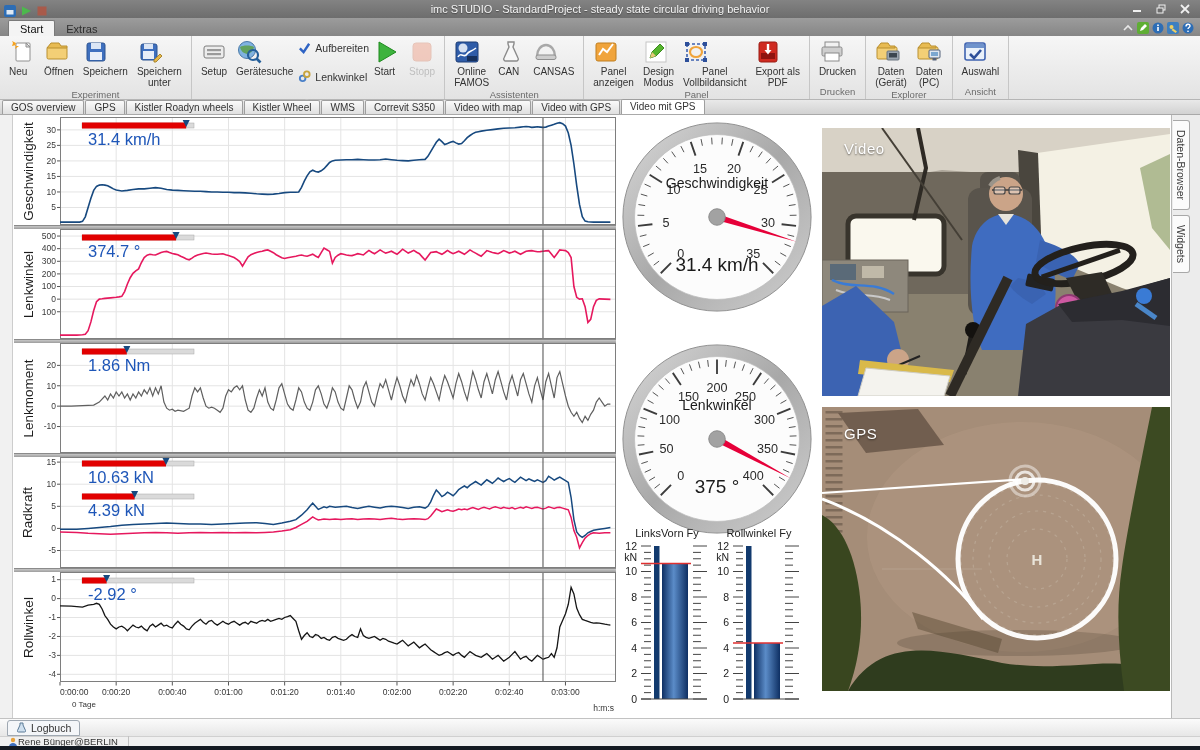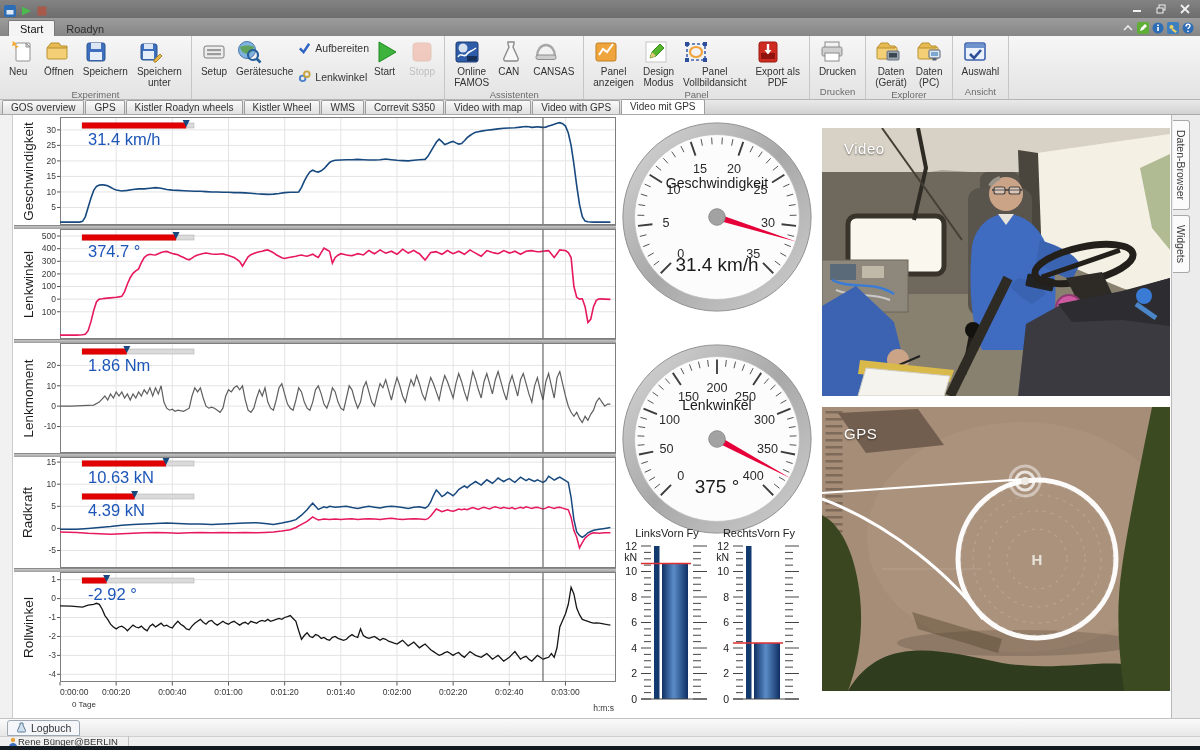--- a/index.html
+++ b/index.html
@@ -101,20 +101,21 @@
           <rect width="12" height="12" rx="2" fill="#2d6db5"></rect>
           <rect x="2.5" y="5" width="7" height="4.5" fill="#fff" opacity=".85"></rect>
         </svg></div>
       <div class="qic"><svg width="12" height="12" viewBox="0 0 12 12">
           <path d="M2 1.5l9 4.5-9 4.5z" fill="#4db84d"></path>
         </svg></div>
       <div class="qic"><svg width="12" height="12" viewBox="0 0 12 12">
           <rect x="1.5" y="1.5" width="9" height="9" fill="#a85a4a"></rect>
         </svg></div>
     </div>
+  <div class="win-title">imc STUDIO - StandardProject - steady state circular driving behavior</div>
   <div class="win-controls">
     <div class="win-btn">
         <svg width="10" height="9">
           <line x1="1" y1="7" x2="9" y2="7" stroke="#f0f0f0" stroke-width="2"></line>
         </svg>
       </div>
     <div class="win-btn">
         <svg width="11" height="10">
           <rect x="3" y="1" width="6" height="5" fill="none" stroke="#f0f0f0"></rect>
           <rect x="1" y="4" width="6" height="5" fill="#6d6d6d" stroke="#f0f0f0"></rect>
@@ -124,21 +125,21 @@
         <svg width="10" height="10">
           <path d="M1 1l8 8M9 1l-8 8" stroke="#f0f0f0" stroke-width="1.8"></path>
         </svg>
       </div>
   </div>
 </div>
 
 <div class="ribtabs">
   <div id="ribbonTabs" style="display:flex;align-items:flex-end;height:100%">
       <div class="ribtab active">Start</div>
-      <div class="ribtab">Roadyn</div>
+      <div class="ribtab">Extras</div>
     </div>
   <div class="rib-right" id="ribRight">
       <div class="mic"><svg width="12" height="12" viewBox="0 0 12 12">
           <path d="M2 8l4-4 4 4" stroke="#e8e8e8" stroke-width="1.6" fill="none"></path>
         </svg></div>
       <div class="mic"><svg width="12" height="12" viewBox="0 0 12 12">
           <rect width="12" height="12" rx="2" fill="#5fae35"></rect>
           <path d="M3 9l1-3 4-4 2 2-4 4z" fill="#fff"></path>
         </svg></div>
       <div class="mic"><svg width="12" height="12" viewBox="0 0 12 12">
@@ -766,21 +767,21 @@
         <line x1="72" y1="16.75" x2="80" y2="16.75" stroke="#444" stroke-width="1"></line>
         <line x1="23" y1="10.375" x2="30" y2="10.375" stroke="#444" stroke-width="1"></line>
         <line x1="72" y1="10.375" x2="80" y2="10.375" stroke="#444" stroke-width="1"></line>
         <line x1="20" y1="4" x2="30" y2="4" stroke="#444" stroke-width="1"></line>
         <line x1="72" y1="4" x2="86" y2="4" stroke="#444" stroke-width="1"></line>
         <rect x="33" y="4" width="5.5" height="153" fill="#123a6e"></rect>
         <rect x="41" y="21.46749999999999" width="26" height="135.5325" fill="url(#bar0)"></rect>
         <line x1="20" y1="21.46749999999999" x2="70" y2="21.46749999999999" stroke="#e03030" stroke-width="1.6"></line>
         <line x1="20" y1="157" x2="86" y2="157" stroke="#444"></line>
       </svg></div>
-  <div class="meterbox" style="left:713px; top:412px;" id="meter1"><div class="mtitle">RechtsVorn Fy</div><svg width="92" height="163">
+  <div class="meterbox" style="left:713px; top:412px;" id="meter1"><div class="mtitle">Rollwinkel Fy</div><svg width="92" height="163">
         <defs>
           <linearGradient id="bar1" x1="0" y1="0" x2="1" y2="0">
             <stop offset="0" stop-color="#0e2f63"></stop>
             <stop offset="0.45" stop-color="#5b8cc8"></stop>
             <stop offset="1" stop-color="#0e2f63"></stop>
           </linearGradient>
         </defs>
         <text x="16" y="7.5" text-anchor="end" font-size="10.5" fill="#222" font-family="Liberation Sans, sans-serif">12</text>
         <text x="16" y="18.975000000000005" text-anchor="end" font-size="10.5" fill="#222" font-family="Liberation Sans, sans-serif">kN</text>
         <text x="16" y="33" text-anchor="end" font-size="10.5" fill="#222" font-family="Liberation Sans, sans-serif">10</text>

